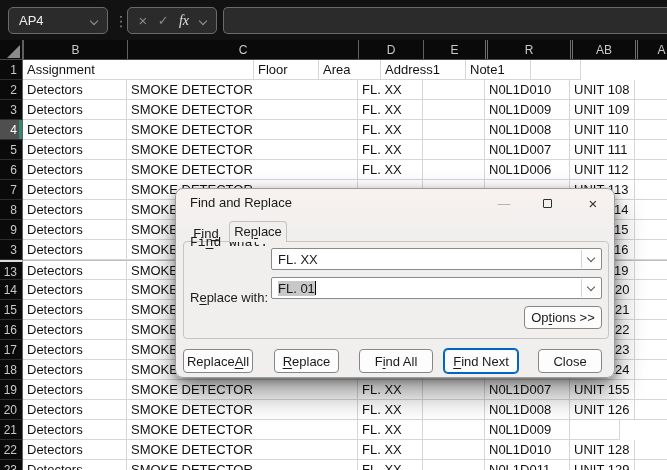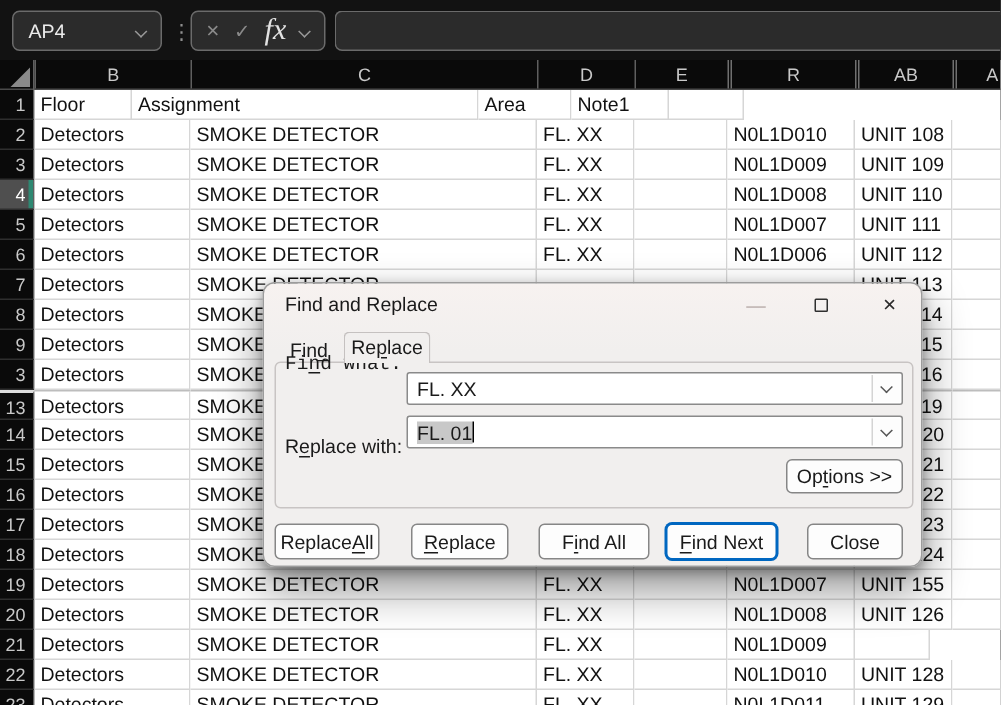--- a/index.html
+++ b/index.html
@@ -12,21 +12,21 @@
     border:1px solid #6b6b6b;border-radius:5px;color:#ececec;font-size:13px;
     display:flex;align-items:center;padding:0 10px;}
   .namebox .chev{margin-left:auto;}
   .chev{width:6px;height:6px;border-right:1.5px solid #9a9a9a;border-bottom:1.5px solid #9a9a9a;
     transform:rotate(45deg);display:inline-block;flex:none;}
   .vdots{position:absolute;left:114px;top:7px;height:27px;display:flex;align-items:center;
     color:#8f8f8f;font-size:14px;}
   .fxgroup{position:absolute;left:127px;top:7px;width:90px;height:27px;background:#2b2b2b;
     border:1px solid #6b6b6b;border-radius:5px;display:flex;align-items:center;
     justify-content:space-evenly;color:#8a8a8a;font-size:13px;}
-  .fxgroup .fx{font-style:italic;color:#e2e2e2;font-family:"Liberation Serif",serif;font-size:20px;text-align:right;}
+  .fxgroup .fx{font-style:italic;color:#e2e2e2;font-family:"Liberation Serif",serif;font-size:14px;text-align:right;}
   .fbar{position:absolute;left:223px;top:7px;width:444px;height:27px;background:#2b2b2b;
     border:1px solid #6b6b6b;border-right:none;border-radius:5px 0 0 5px;color:#ececec;
     font-size:13px;display:flex;align-items:center;padding:0 8px;}
 
   
   .sheet{position:absolute;left:0;top:40px;width:667px;height:430px;background:#fff;overflow:hidden;}
   .colhdr-row{display:flex;height:20px;background:#0a0a0a;border-bottom:1px solid #4a4a4a;}
   .corner{width:23px;height:20px;position:relative;border-right:1px solid #5f5f5f;flex:none;}
   .corner .tri{position:absolute;right:2px;bottom:2px;width:0;height:0;
     border-left:13px solid transparent;border-bottom:13px solid #8a8a8a;}
@@ -108,23 +108,24 @@
       <div class="colhdr" style="width: 231px;">C</div>
       <div class="colhdr" style="width: 65px;">D</div>
       <div class="colhdr" style="width: 62px;">E</div>
       <div class="colhdr dbl" style="width: 85px;">R</div>
       <div class="colhdr dbl" style="width: 65px;">AB</div>
       <div class="colhdr dbl" style="width: 50px;">A</div>
     </div>
   <div id="rows">
       <div class="row">
         <div class="row-hdr">1</div>
+        <div class="cell" style="width: 231px;">Assignment</div>
         <div class="cell" style="width: 65px;">Floor</div>
-        <div class="cell" style="width: 231px;">Assignment</div>
         <div class="cell" style="width: 62px;">Area</div>
+        <div class="cell" style="width: 85px;">Address1</div>
         <div class="cell" style="width: 65px;">Note1</div>
         <div class="cell" style="width: 50px;"></div>
       </div>
       <div class="row">
         <div class="row-hdr">2</div>
         <div class="cell" style="width: 104px;">Detectors</div>
         <div class="cell" style="width: 231px;">SMOKE DETECTOR</div>
         <div class="cell" style="width: 65px;">FL. XX</div>
         <div class="cell" style="width: 62px;"></div>
         <div class="cell" style="width: 85px;">N0L1D010</div>

